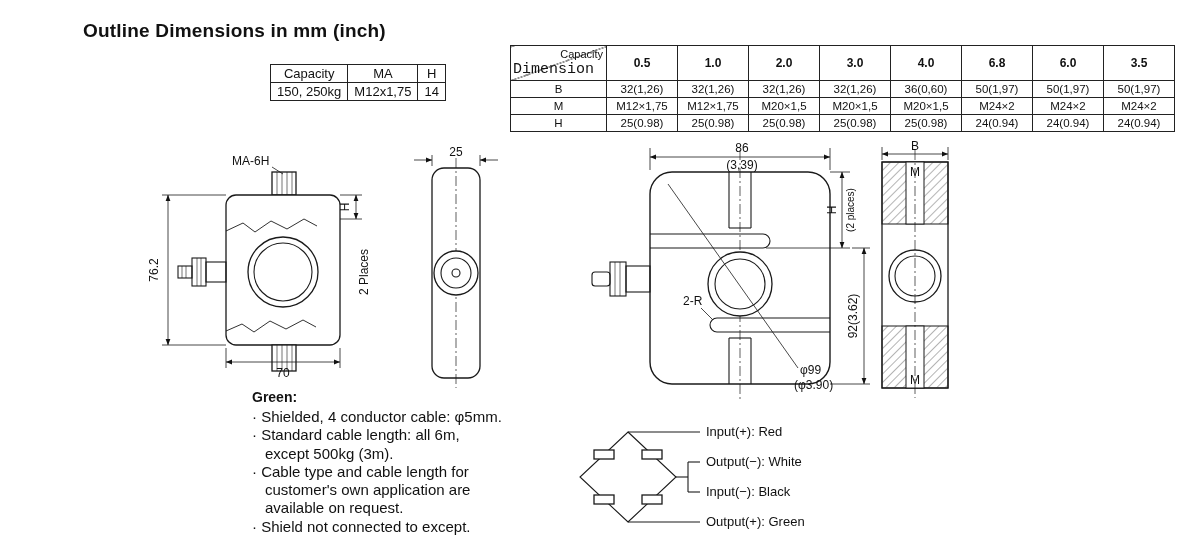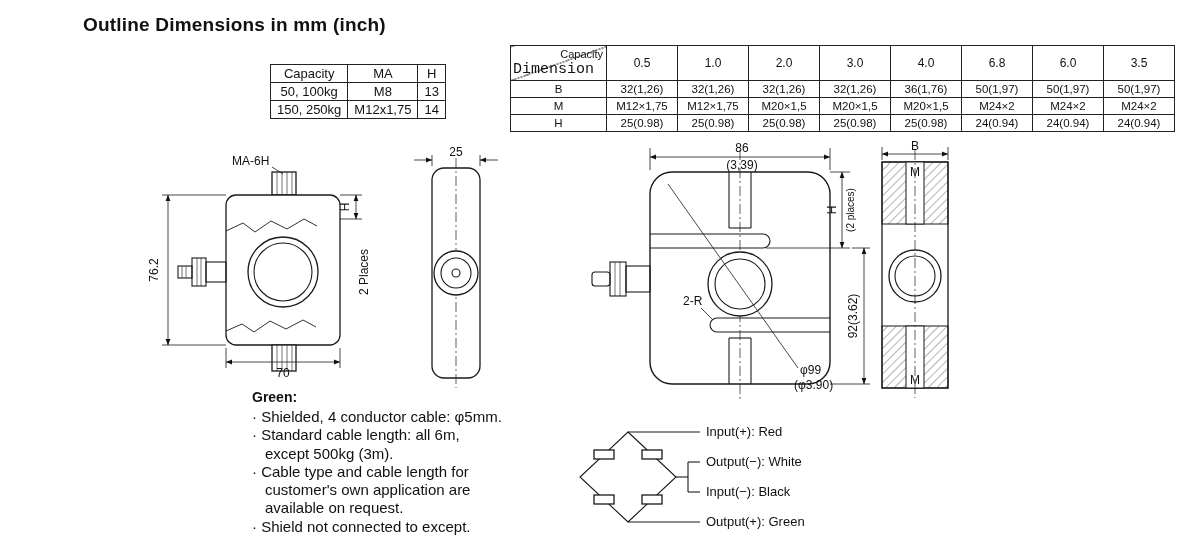--- a/index.html
+++ b/index.html
@@ -2,40 +2,40 @@
 <html><head>
 <meta charset="utf-8">
 <style>
   html,body{margin:0;padding:0;}
   body{
     width:1177px;height:555px;position:relative;overflow:hidden;
     background:#ffffff;color:#111;
     font-family:"Liberation Sans",sans-serif;
   }
   .page-title{
-    position:absolute;left:83px;top:14px;
+    position:absolute;left:83px;top:20px;
     font-size:19px;font-weight:bold;letter-spacing:0.2px;
   }
   
   .vtable{
     position:absolute;left:270px;top:64px;
     border-collapse:collapse;font-size:13px;
   }
   .vtable td{
     border:1px solid #222;padding:1px 6px;text-align:center;white-space:nowrap;
   }
   
   .dtable{
     position:absolute;left:510px;top:45px;
     border-collapse:collapse;font-size:11.5px;table-layout:fixed;
   }
   .dtable td{
     border:1px solid #222;text-align:center;padding:2px 1px;white-space:nowrap;overflow:hidden;
   }
-  .dtable td.cap{font-weight:normal;font-size:12px;height:30px;}
+  .dtable td.cap{font-weight:bold;font-size:12px;height:30px;}
   .dtable td.corner{
     position:relative;height:30px;padding:0;
     background-image:linear-gradient(to bottom right,transparent 49.5%,#222 49.5%,#222 50.6%,transparent 50.6%);
   }
   .corner-top{position:absolute;top:2px;right:3px;font-size:11px;}
   .corner-bottom{position:absolute;bottom:2px;left:2px;font-size:15px;font-family:Liberation Mono, monospace;}
   
   .wiring{position:absolute;left:252px;top:389px;width:253px;}
   .wiring-title{font-weight:bold;font-size:14px;margin-bottom:3px;}
   .wiring-note{font-size:15px;line-height:1.22;padding-left:13px;text-indent:-13px;}
@@ -216,25 +216,20 @@
 <div class="page-title">Outline Dimensions in mm (inch)</div>
 
 <table class="vtable">
   <tbody>
     <tr>
       <td>Capacity</td>
       <td>MA</td>
       <td>H</td>
     </tr>
     <tr>
-      <td>50, 100kg</td>
-      <td>M8</td>
-      <td>13</td>
-    </tr>
-    <tr>
       <td>150, 250kg</td>
       <td>M12x1,75</td>
       <td>14</td>
     </tr>
   </tbody>
 </table>
 
 <table class="dtable">
   <colgroup>
     <col style="width:96px">
@@ -261,21 +256,21 @@
       <td class="cap">6.8</td>
       <td class="cap">6.0</td>
       <td class="cap">3.5</td>
     </tr>
     <tr>
       <td>B</td>
       <td>32(1,26)</td>
       <td>32(1,26)</td>
       <td>32(1,26)</td>
       <td>32(1,26)</td>
-      <td>36(1,76)</td>
+      <td>36(0,60)</td>
       <td>50(1,97)</td>
       <td>50(1,97)</td>
       <td>50(1,97)</td>
     </tr>
     <tr>
       <td>M</td>
       <td>M12×1,75</td>
       <td>M12×1,75</td>
       <td>M20×1,5</td>
       <td>M20×1,5</td>

